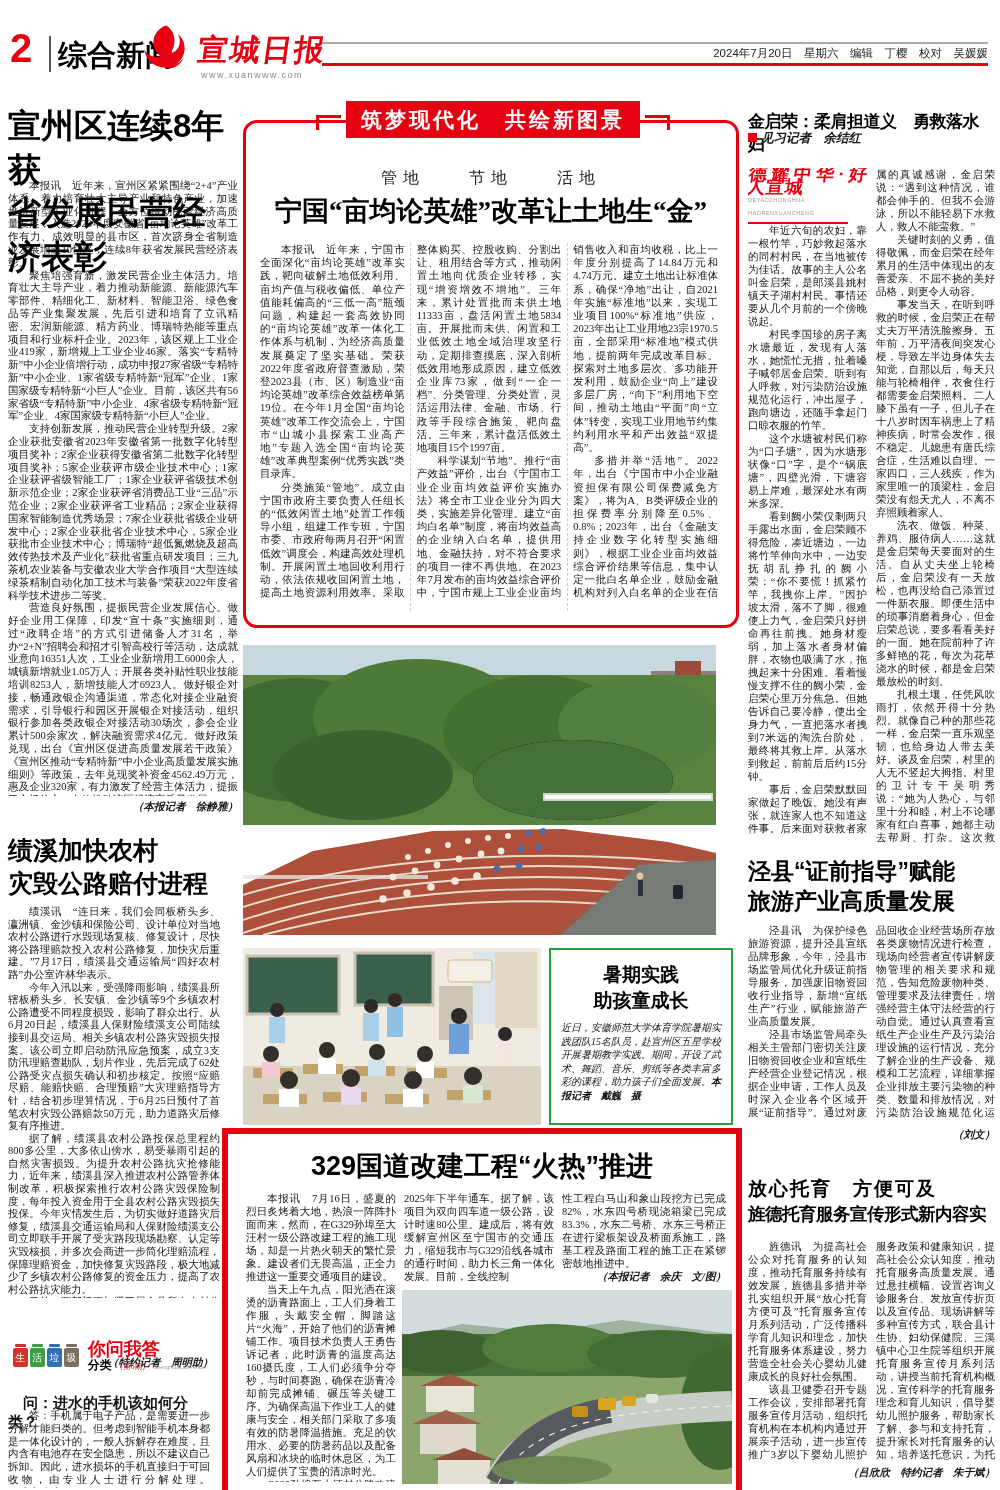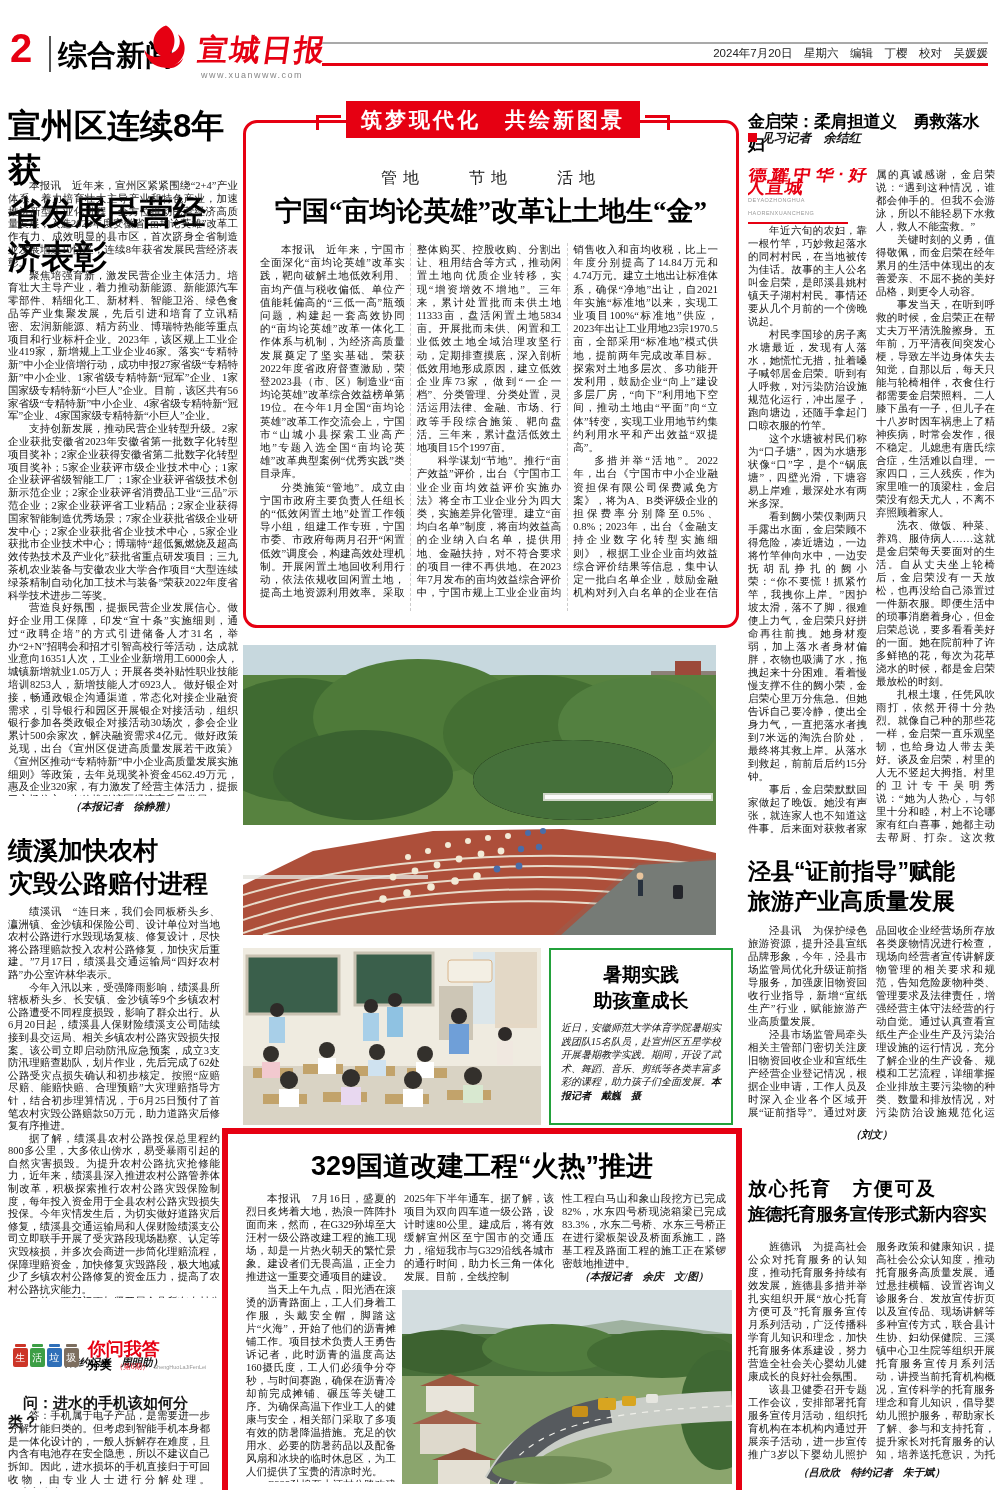--- a/index.html
+++ b/index.html
@@ -3,21 +3,21 @@
 <meta charset="utf-8">
 <style>
   html,body{margin:0;padding:0;background:#fff;}
   #page{position:relative;width:1000px;height:1490px;background:#fff;overflow:hidden;
         font-family:"Liberation Serif",serif;color:#151515;}
   .abs{position:absolute;}
   .hl{font-family:"Liberation Sans",sans-serif;font-weight:bold;color:#000;}
   .body{font-size:10.5px;line-height:13px;text-align:justify;overflow:hidden;}
   .body p{margin:0;text-indent:2em;}
   .sign{font-style:italic;font-weight:bold;white-space:nowrap;}
-  .signline{font-style:italic;font-weight:bold;text-align:center;font-size:10.5px;line-height:14px;}
+  .signline{font-style:italic;font-weight:bold;text-align:right;font-size:10.5px;line-height:14px;}
   .cols2{column-count:2;column-gap:9px;column-fill:auto;}
   .cols3{column-count:3;column-gap:12px;column-rule:1px dashed #ccc;column-fill:auto;}
   .kai{font-style:italic;}
   .center-text{text-align:center;}
   .banner{background:#e60012;color:#fff;font-family:"Liberation Sans",sans-serif;font-weight:bold;
           font-size:21px;line-height:37px;text-align:center;letter-spacing:3px;}
   .banner:before{content:"";position:absolute;left:-30px;top:14px;width:22px;height:12px;
           border-left:3px solid #e60012;border-top:3px solid #e60012;}
   .banner:after{content:"";position:absolute;right:-30px;top:14px;width:22px;height:12px;
           border-right:3px solid #e60012;border-top:3px solid #e60012;}

